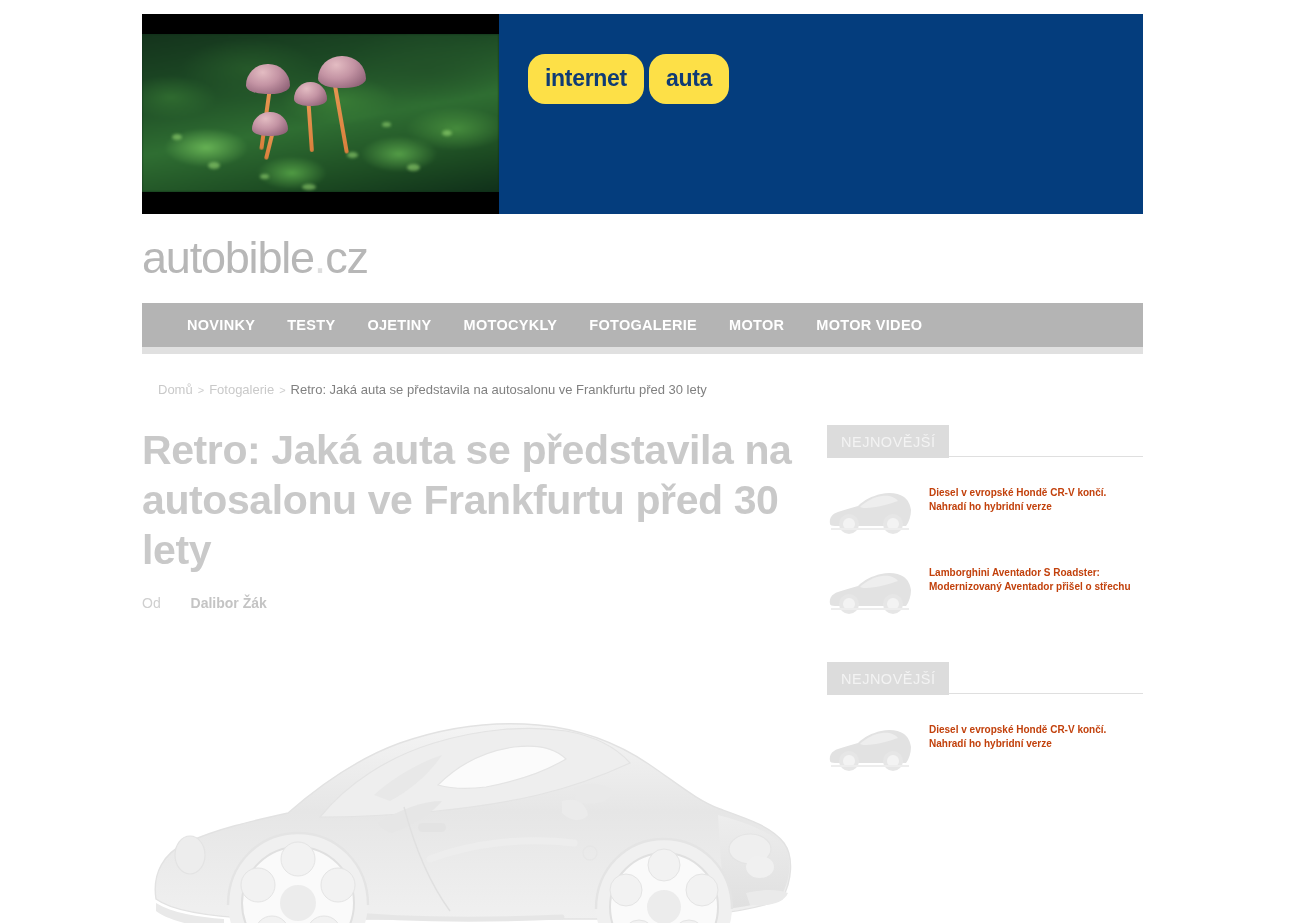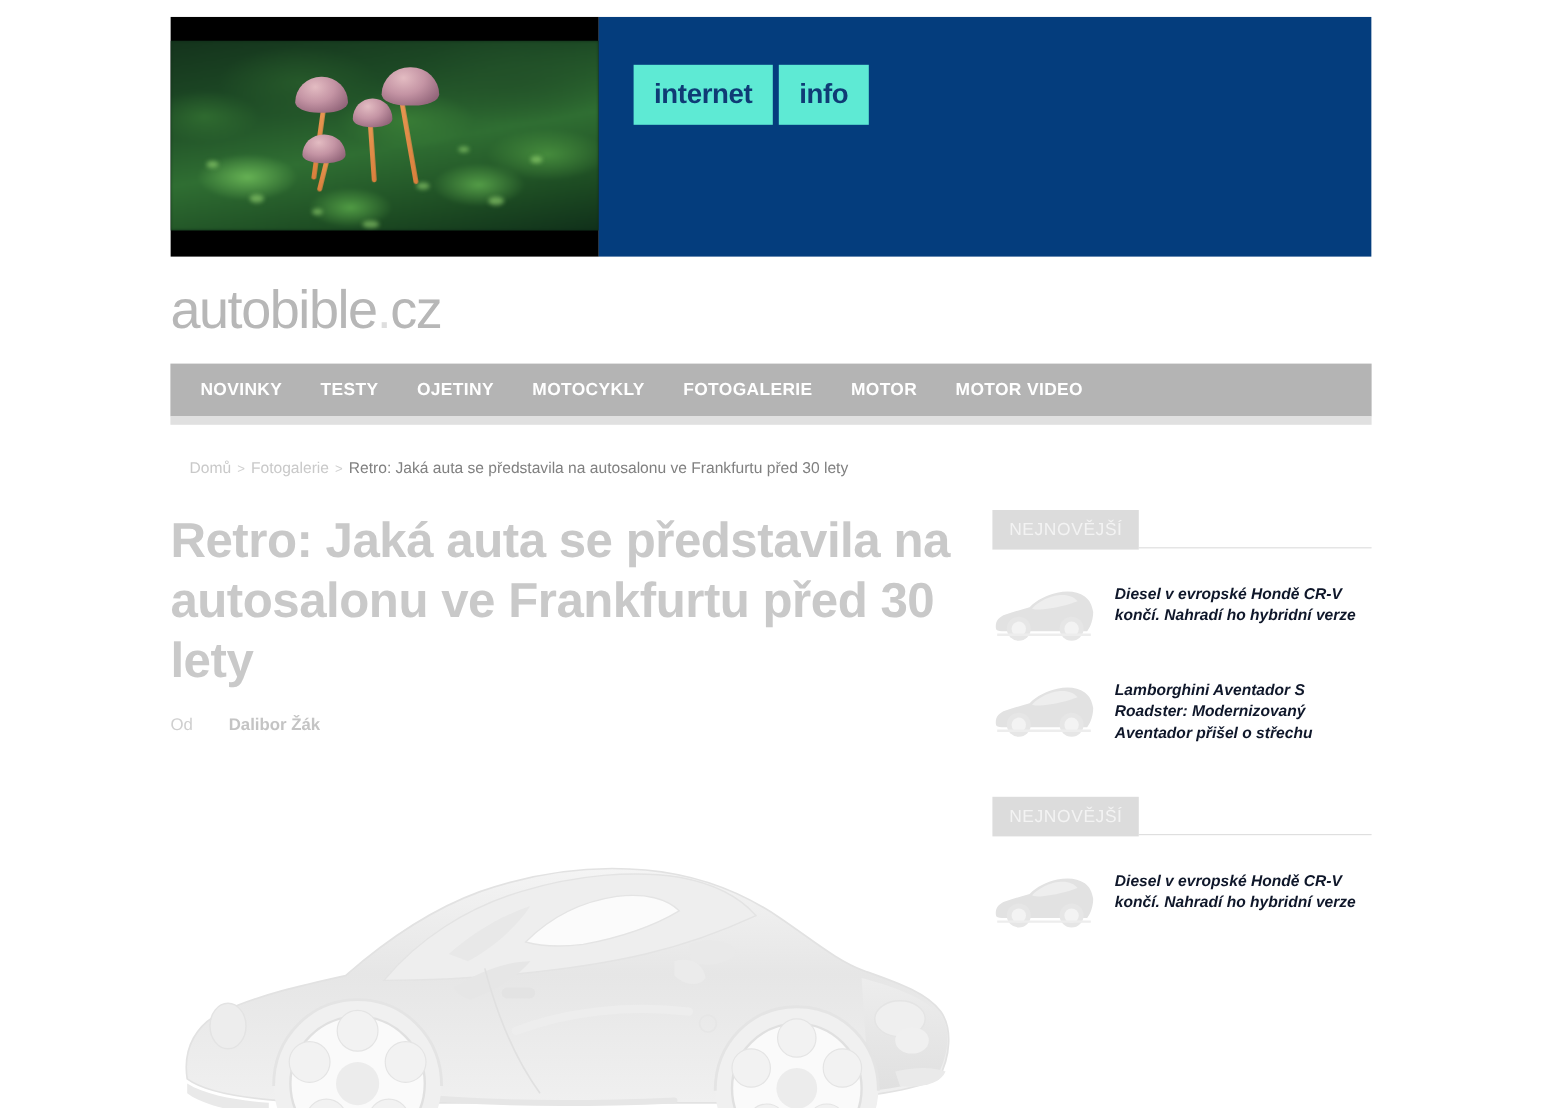--- a/index.html
+++ b/index.html
@@ -78,22 +78,22 @@
     flex: 1;
     background: #043d7d;
   }
   .ii-logo {
     position: absolute;
     left: 29px; top: 40px;
     display: flex;
     gap: 5px;
   }
   .ii-box {
-    background: #5eead4;
-    border-radius: 0;
+    background: #fde047;
+    border-radius: 17px;
     color: #0f3b75;
     font-weight: bold;
     font-size: 23px;
     line-height: 1;
     padding: 13px 17px 14px;
     letter-spacing: -.3px;
   }
   .ad-caption {
     position: absolute;
     left: 28px; top: 165px;
@@ -118,21 +118,21 @@
   .nav-wrap {
     position: absolute;
     left: 0; top: 303px;
     width: 1001px;
   }
   .nav-bar {
     background: #b4b4b4;
     height: 44px;
     display: flex;
     align-items: center;
-    padding-left: 25px;
+    padding-left: 45px;
     gap: 32px;
   }
   .nav-item {
     color: #ffffff;
     font-size: 14.5px;
     font-weight: bold;
     letter-spacing: .3px;
     white-space: nowrap;
     cursor: pointer;
   }
@@ -217,26 +217,25 @@
   .side-item {
     display: flex;
     gap: 16px;
     margin-top: 28px;
     align-items: flex-start;
     cursor: pointer;
   }
   .side-thumb { width: 86px; height: 52px; flex: none; position: relative; }
   .side-thumb svg { position: absolute; left: 0; top: 0; }
   .side-text {
-    font-size: 13px;
+    font-size: 10px;
     line-height: 1.38;
     font-weight: bold;
-    color: #0f172a;
+    color: #c2410c;
     width: 203px;
-    font-style: italic;
   }
 </style>
 </head>
 <body>
 
 <div class="page">
 
   <div class="ad-leaderboard">
 
     <div class="ad-video">
@@ -267,21 +266,21 @@
         <div class="mushroom">
           <span class="mush-stem" style="left:126px;top:92px;height:34px;transform:rotate(14deg);"></span>
           <span class="mush-cap" style="left:110px;top:78px;width:36px;height:24px;"></span>
         </div>
       </div>
     </div>
 
     <div class="ad-panel">
       <div class="ii-logo">
         <span class="ii-box">internet</span>
-        <span class="ii-box">info</span>
+        <span class="ii-box">auta</span>
       </div>
       <div class="ad-caption">VIDEO AD LEADERBOARD</div>
     </div>
   </div>
 
   <div class="site-logo">
     <span>autobible</span><span class="dot">.</span><span>cz</span>
   </div>
 
   <div class="nav-wrap">

